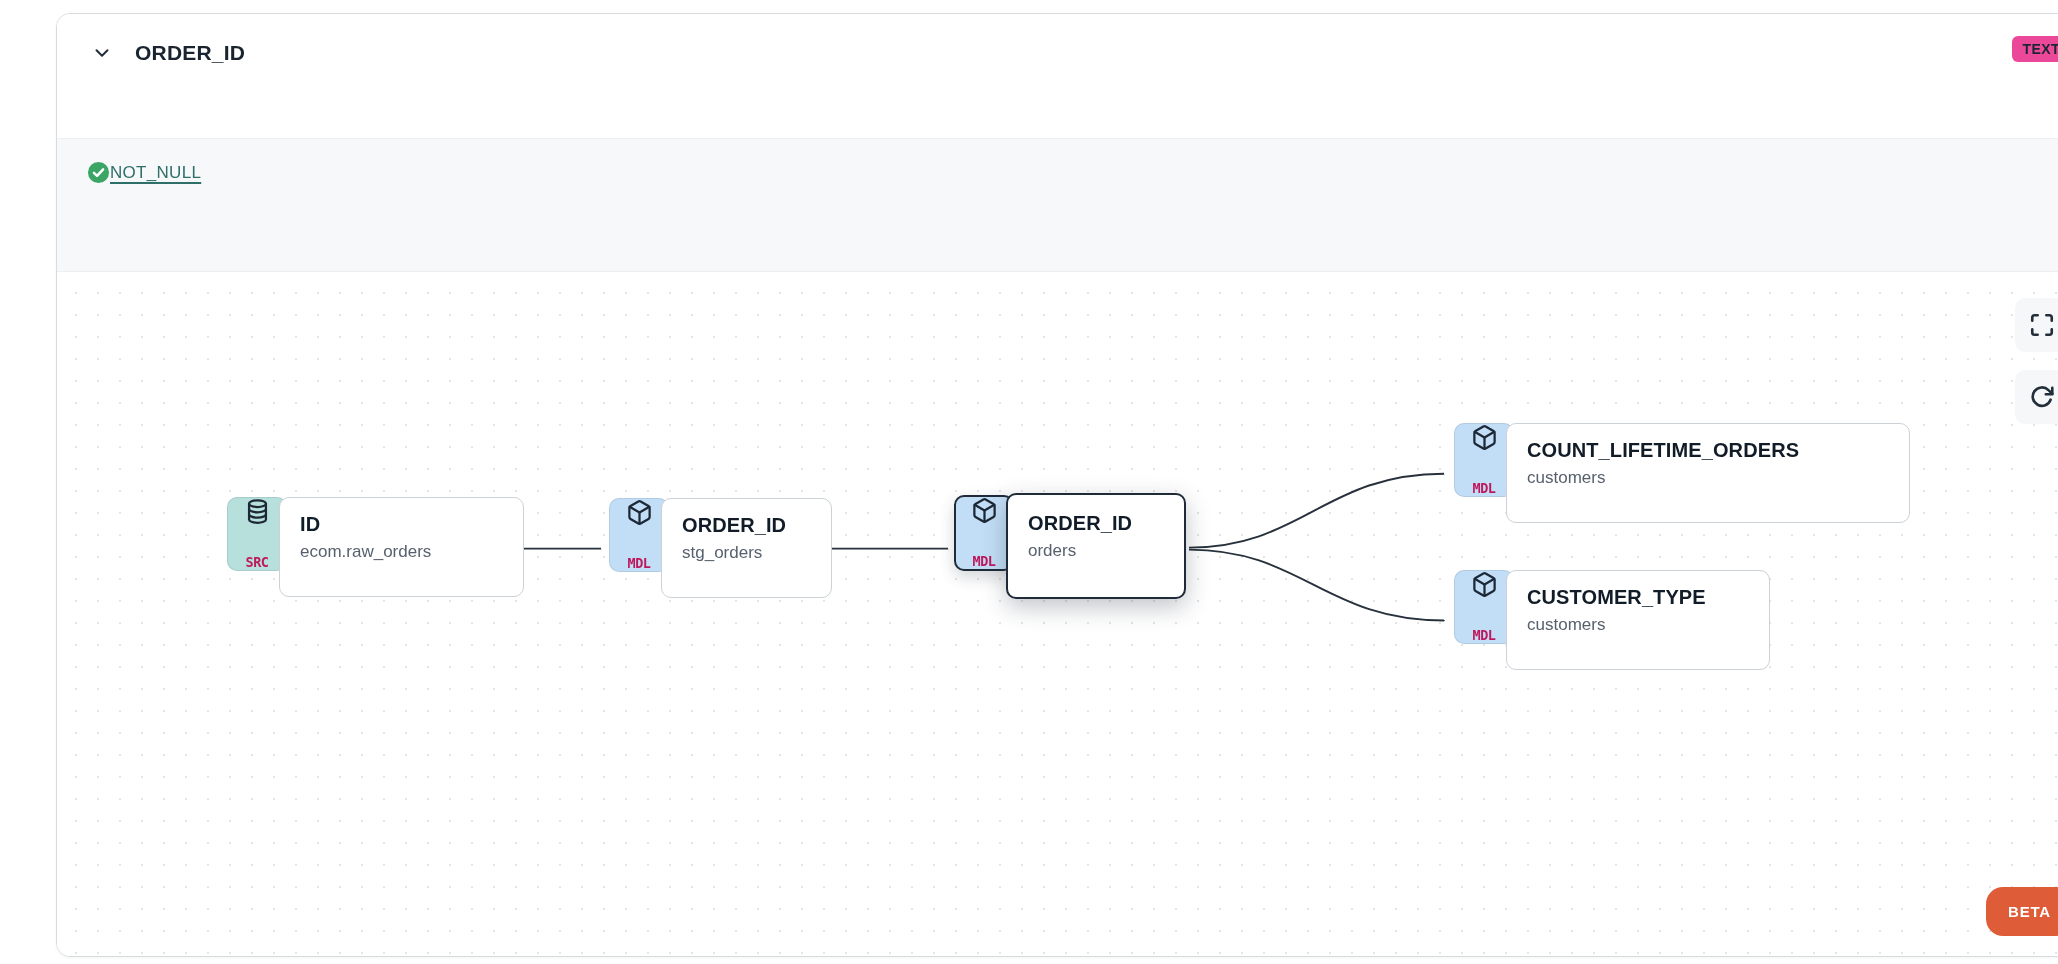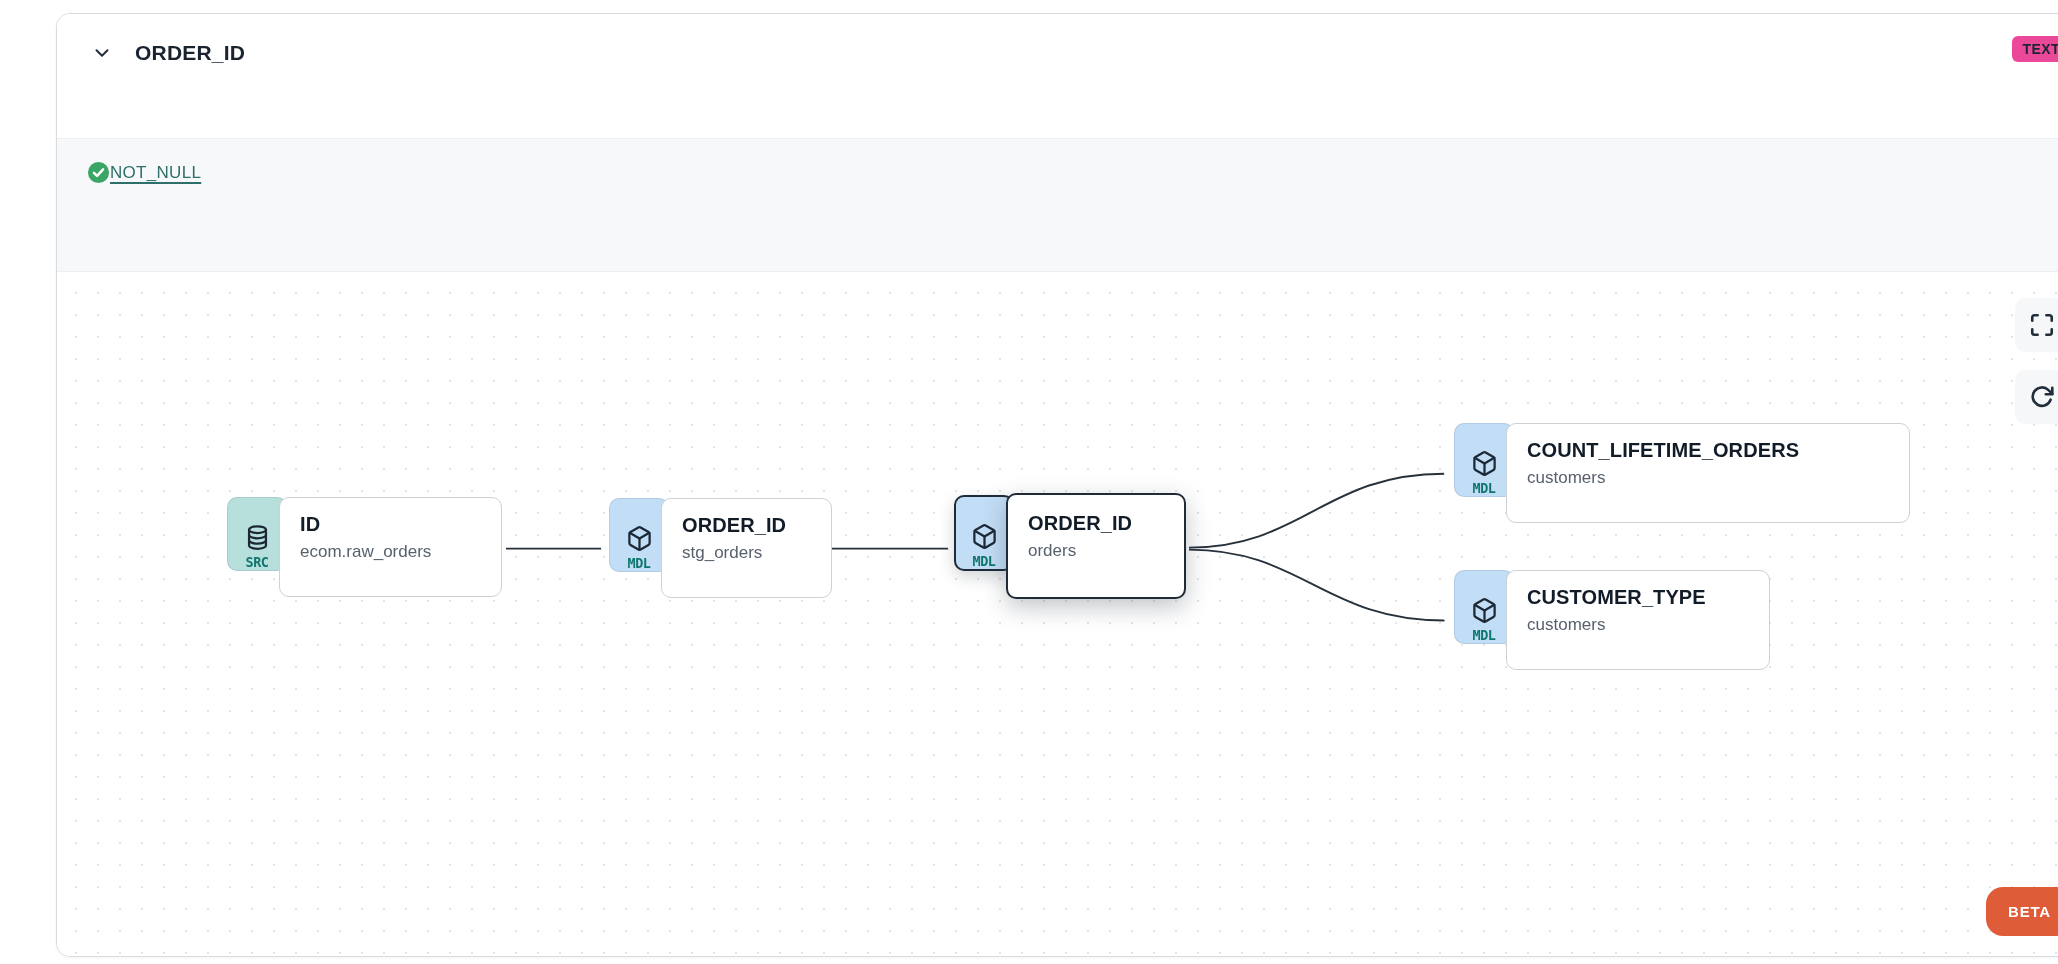--- a/index.html
+++ b/index.html
@@ -32,22 +32,22 @@
                text-underline-offset:4px; text-decoration-thickness:1.5px; cursor:pointer; letter-spacing:.3px; }
 
   
   .canvas { position:relative; flex:1; background:#ffffff;
             background-image:radial-gradient(circle, #e2e4e6 1.3px, transparent 1.4px);
             background-size:22px 22px; background-position:8px 10px; }
   .edges { position:absolute; inset:0; width:100%; height:100%; }
 
   .node { position:absolute; display:flex; align-items:flex-start; }
   .nbadge { position:relative; width:60px; height:74px; border-radius:10px; z-index:0;
-            display:flex; flex-direction:column; align-items:center; justify-content:flex-end; gap:3px;
-            color:#0f766e; border:1px solid rgba(20,40,60,.10); }
+            display:flex; flex-direction:column; align-items:center; justify-content:space-between; gap:3px;
+            color:#be185d; border:1px solid rgba(20,40,60,.10); }
   .nbadge.src { background:#b7dfdc; }
   .nbadge.mdl { background:#c2def6; }
   .nbadge-label { font-family:"DejaVu Sans Mono", monospace; font-size:13.5px; font-weight:600; letter-spacing:-.5px; }
   .nicon { display:flex; }
   .ncard { position:relative; z-index:1; margin-left:-8px; height:100px; background:#fff;
            border:1px solid #ccd1d6; border-radius:10px; padding:15px 20px; }
   .ntitle { font-size:20px; font-weight:700; color:#111c28; white-space:nowrap; letter-spacing:.1px; }
   .nsub { margin-top:6px; font-size:17px; color:#57616d; white-space:nowrap; }
 
   .node.selected .nbadge { border:2.5px solid #1f2b38; height:76px;
@@ -112,21 +112,21 @@
         <span class="nicon">
           <svg width="27" height="27" viewBox="0 0 24 24" fill="none" stroke="#1c2836" stroke-width="2" stroke-linecap="round" stroke-linejoin="round">
             <ellipse cx="12" cy="5" rx="7.5" ry="3"></ellipse>
             <path d="M4.5 5v4.7c0 1.66 3.36 3 7.5 3s7.5-1.34 7.5-3V5"></path>
             <path d="M4.5 9.7v4.7c0 1.66 3.36 3 7.5 3s7.5-1.34 7.5-3V9.7"></path>
             <path d="M4.5 14.4V19c0 1.66 3.36 3 7.5 3s7.5-1.34 7.5-3v-4.6"></path>
           </svg>
         </span>
         <span class="nbadge-label">SRC</span>
       </div>
-      <div class="ncard" style="width:223px;">
+      <div class="ncard" style="width:245px;">
         <div class="ntitle">ID</div>
         <div class="nsub">ecom.raw_orders</div>
       </div>
     </div>
 
     <div class="node" style="left:552px; top:226px;">
       <div class="nbadge mdl">
         <span class="nicon">
           <svg width="27" height="27" viewBox="0 0 24 24" fill="none" stroke="#1c2836" stroke-width="2" stroke-linecap="round" stroke-linejoin="round">
             <path d="M21 16V8a2 2 0 0 0-1-1.73l-7-4a2 2 0 0 0-2 0l-7 4A2 2 0 0 0 3 8v8a2 2 0 0 0 1 1.73l7 4a2 2 0 0 0 2 0l7-4A2 2 0 0 0 21 16z"></path>

